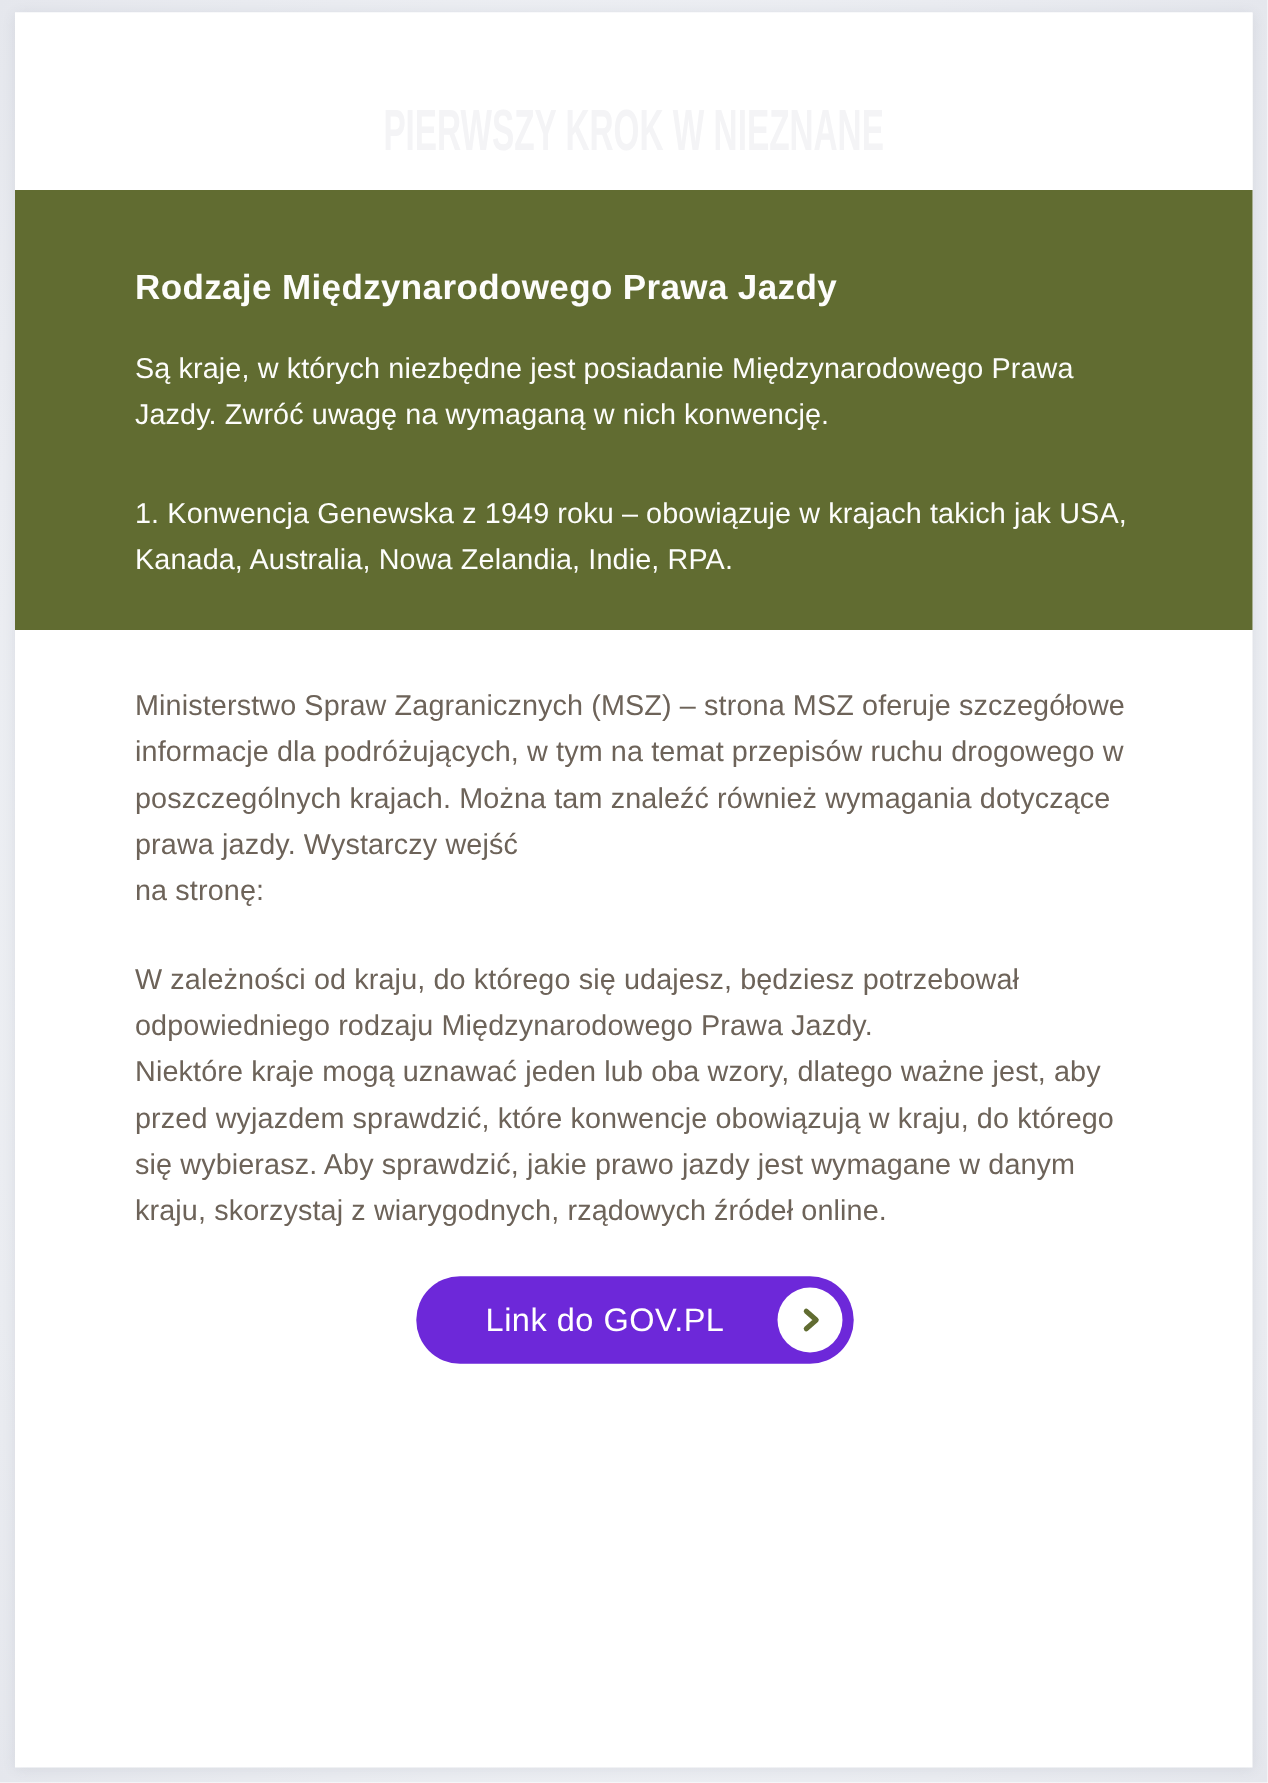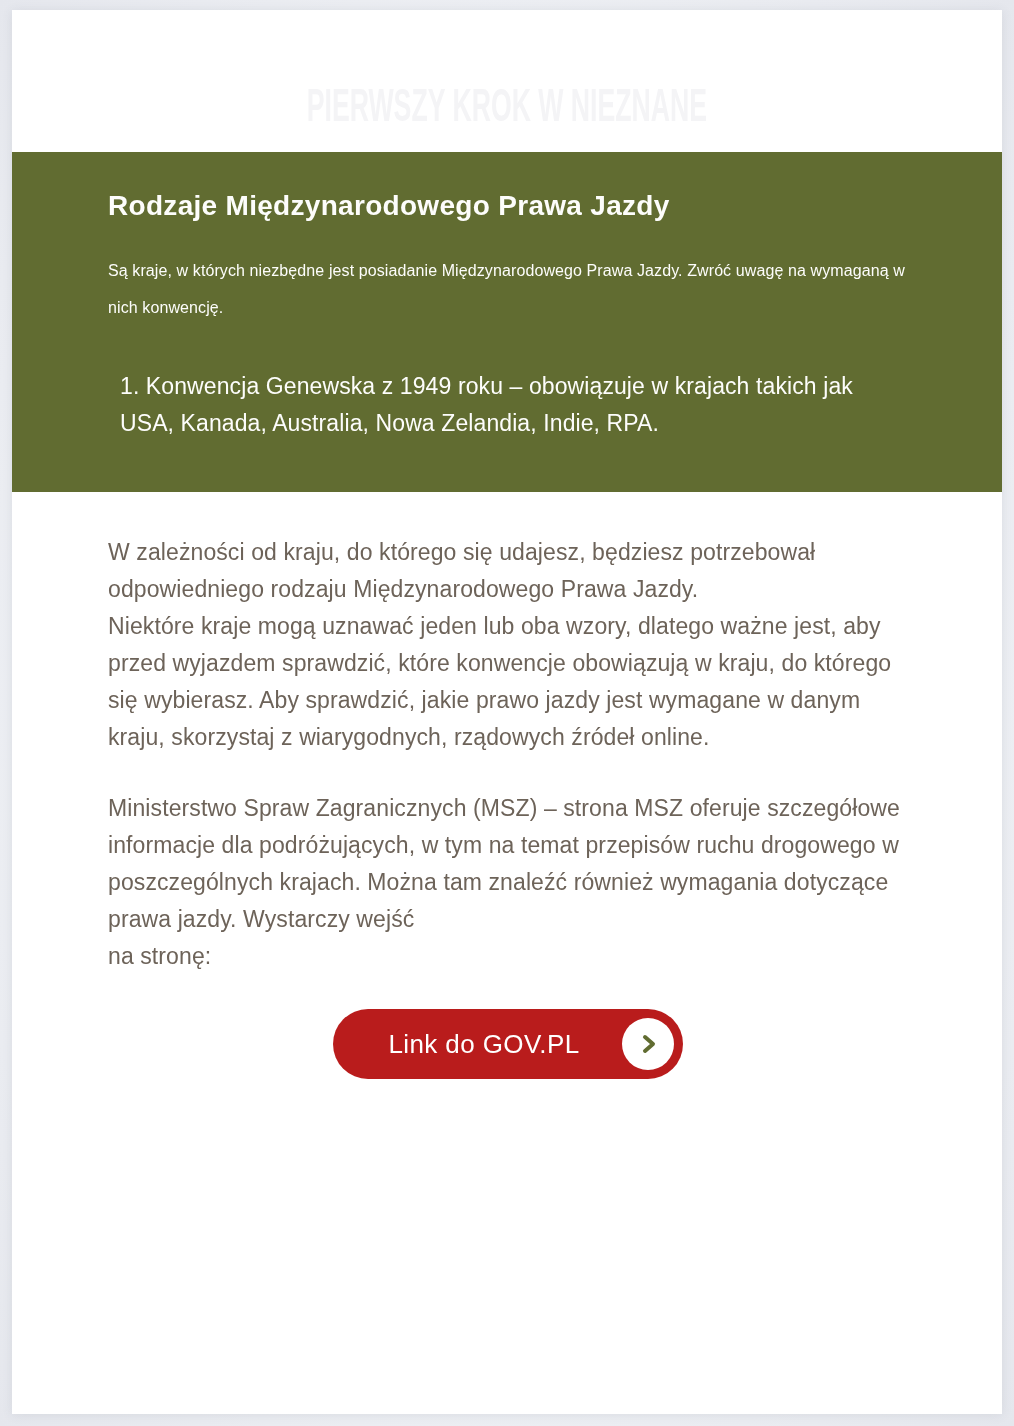--- a/index.html
+++ b/index.html
@@ -38,44 +38,44 @@
     letter-spacing: 0px;
     color: #f4f4f6;
     white-space: nowrap;
     transform: scale(0.62, 1.08);
     transform-origin: center bottom;
     text-transform: uppercase;
   }
   .green-panel {
     background: #616c31;
     color: #fdfdfb;
-    padding: 36px 90px 38px 96px;
+    padding: 60px 90px 38px 96px;
   }
   .green-panel h1 {
     font-size: 28px;
     line-height: 36px;
     font-weight: bold;
     letter-spacing: 0.3px;
     margin: 0 0 28px 0;
   }
   .green-panel p {
-    font-size: 16px;
+    font-size: 23px;
     line-height: 37px;
     font-weight: normal;
     letter-spacing: 0.1px;
     margin: 0 0 42px 0;
   }
   .convention-list {
     font-size: 23px;
     line-height: 37px;
     letter-spacing: 0.1px;
     margin: 0;
   }
   .convention-list .list-item {
-    margin: 12px;
+    margin: 0;
   }
   .white-section {
     padding: 42px 94px 0 96px;
     color: #6d6359;
   }
   .white-section p {
     font-size: 23px;
     line-height: 37px;
     letter-spacing: 0.1px;
     margin: 0 0 34px 0;
@@ -83,21 +83,21 @@
   }
   .cta-row {
     text-align: center;
     margin-top: 6px;
   }
   .cta-button {
     position: relative;
     display: inline-block;
     width: 350px;
     height: 70px;
-    background: #b91c1c;
+    background: #6d28d9;
     border: none;
     border-radius: 35px;
     cursor: pointer;
     text-align: center;
   }
   .cta-label {
     position: absolute;
     left: 0;
     right: 48px;
     top: 0;
@@ -140,25 +140,25 @@
 
     <p>Są kraje, w których niezbędne jest posiadanie Międzynarodowego Prawa Jazdy. Zwróć uwagę na wymaganą w nich konwencję.</p>
 
 
     <div class="convention-list">
       <div class="list-item">1. Konwencja Genewska z 1949 roku – obowiązuje w krajach takich jak USA, Kanada, Australia, Nowa Zelandia, Indie, RPA.</div>
     </div>
   </div>
 
   <div class="white-section">
+    <p>Ministerstwo Spraw Zagranicznych (MSZ) – strona MSZ oferuje szczegółowe informacje dla podróżujących, w tym na temat przepisów ruchu drogowego w poszczególnych krajach. Można tam znaleźć również wymagania dotyczące prawa jazdy. Wystarczy wejść
+na stronę:</p>
+
     <p>W zależności od kraju, do którego się udajesz, będziesz potrzebował odpowiedniego rodzaju Międzynarodowego Prawa Jazdy.
 Niektóre kraje mogą uznawać jeden lub oba wzory, dlatego ważne jest, aby przed wyjazdem sprawdzić, które konwencje obowiązują w kraju, do którego się wybierasz. Aby sprawdzić, jakie prawo jazdy jest wymagane w danym kraju, skorzystaj z wiarygodnych, rządowych źródeł online.</p>
-
-    <p>Ministerstwo Spraw Zagranicznych (MSZ) – strona MSZ oferuje szczegółowe informacje dla podróżujących, w tym na temat przepisów ruchu drogowego w poszczególnych krajach. Można tam znaleźć również wymagania dotyczące prawa jazdy. Wystarczy wejść
-na stronę:</p>
 
     <div class="cta-row">
       <button class="cta-button">
         <span class="cta-label">Link do GOV.PL</span>
         <span class="arrow-circle">
           <span>
             <svg width="22" height="22" viewBox="0 0 22 22">
               <polyline points="8,4 16,11 8,18" fill="none" stroke="#616c31" stroke-width="4" stroke-linecap="round" stroke-linejoin="round"></polyline>
             </svg>
           </span>

